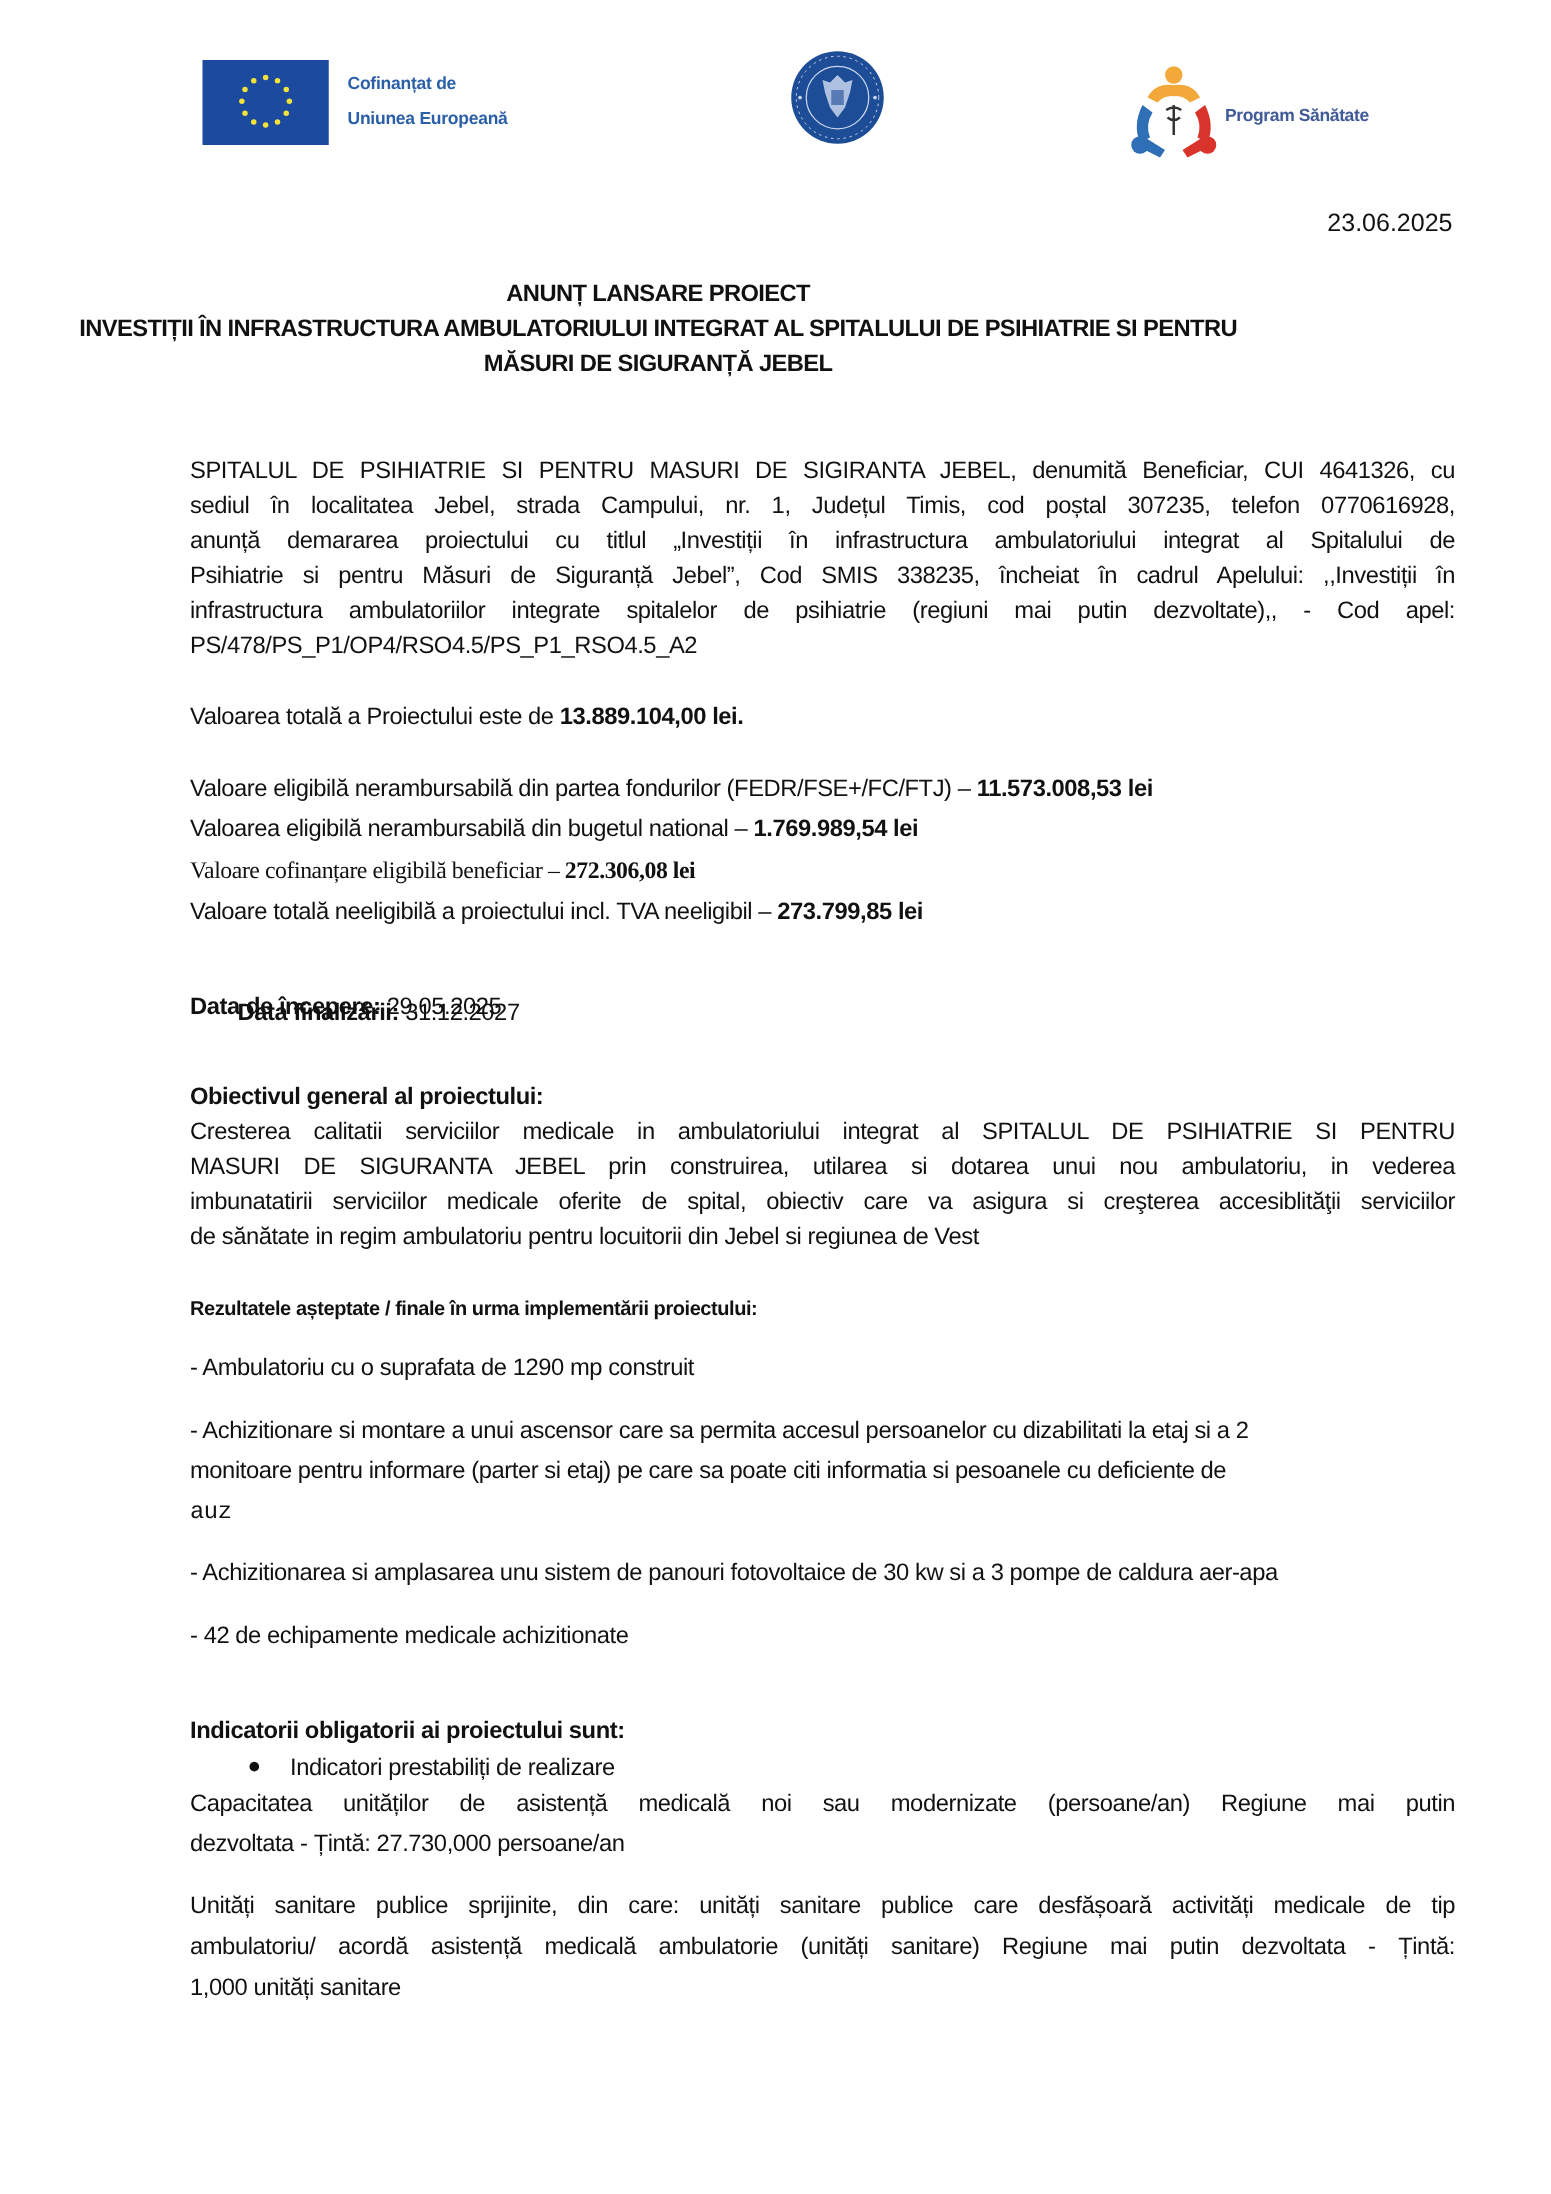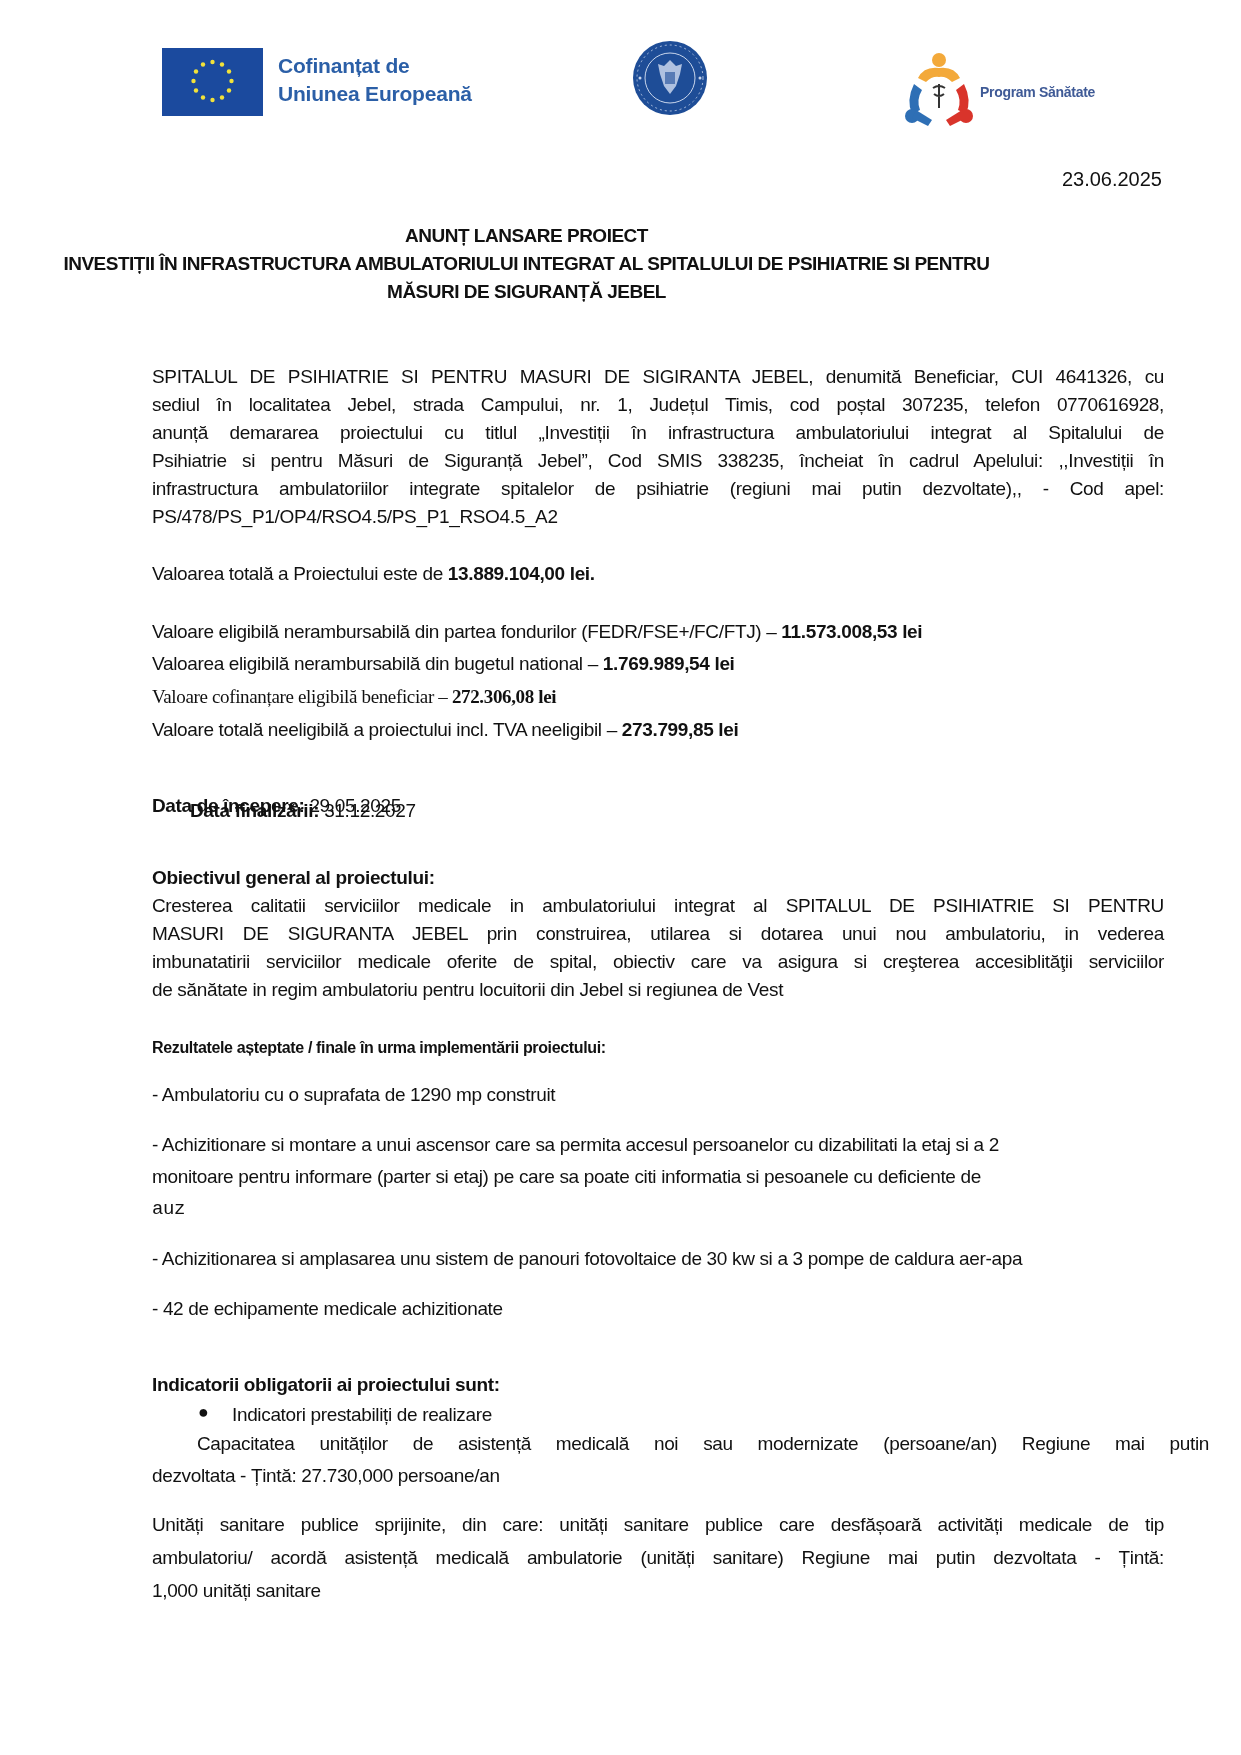--- a/index.html
+++ b/index.html
@@ -6,21 +6,21 @@
   body { width:1241px; height:1755px; position:relative; overflow:hidden;
          font-family:"Liberation Sans", sans-serif; color:#111; }
   .abs { position:absolute; }
   .line { position:absolute; left:152px; white-space:nowrap; font-size:19px;
           letter-spacing:-0.35px; line-height:22px; }
   .just { width:1012px; text-align:justify; text-align-last:justify; white-space:normal; }
   b, .b { font-weight:bold; }
   .title { position:absolute; left:0; width:1053px; text-align:center; font-weight:bold;
            font-size:19px; letter-spacing:-0.5px; line-height:22px; }
   .eu-flag { left:162px; top:48px; width:101px; height:68px; background:#1b4a9e; }
-  .eu-text { left:278px; top:52px; color:#2b5fa7; font-weight:bold; font-size:21px; line-height:28px; letter-spacing:-0.2px; }
+  .eu-text { left:278px; top:52px; color:#2b5fa7; font-weight:bold; font-size:14px; line-height:28px; letter-spacing:-0.2px; }
   .seal { left:632px; top:40px; width:76px; height:76px; }
   .prog-icon { left:900px; top:50px; width:78px; height:78px; }
   .prog-text { left:980px; top:84px; color:#3f5a96; font-weight:bold; font-size:14px; letter-spacing:-0.3px; }
   .date { left:1000px; width:162px; top:168px; text-align:right; font-size:20px; }
   .bullet-dot { position:absolute; left:198px; font-size:18px; }
 </style>
 </head>
 <body>
 
 <div class="abs eu-flag">
@@ -122,17 +122,17 @@
 <div class="line" style="top:1084px;">- Ambulatoriu cu o suprafata de 1290 mp construit</div>
 <div class="line" style="top:1134px;">- Achizitionare si montare a unui ascensor care sa permita accesul persoanelor cu dizabilitati la etaj si a 2</div>
 <div class="line" style="top:1166px;">monitoare pentru informare (parter si etaj) pe care sa poate citi informatia si pesoanele cu deficiente de</div>
 <div class="line" style="top:1198px;font-family:Liberation Mono, monospace;">auz</div>
 <div class="line" style="top:1248px;">- Achizitionarea si amplasarea unu sistem de panouri fotovoltaice de 30 kw si a 3 pompe de caldura aer-apa</div>
 <div class="line" style="top:1298px;">- 42 de echipamente medicale achizitionate</div>
 
 <div class="line b" style="top:1374px;">Indicatorii obligatorii ai proiectului sunt:</div>
 <div class="bullet-dot" style="top:1402px;">●</div>
 <div class="line" style="left:232px;top:1404px;">Indicatori prestabiliți de realizare</div>
-<div class="line just" style="top:1433px;margin-left:45px;">Capacitatea unităților de asistență medicală noi sau modernizate (persoane/an) Regiune mai putin</div>
+<div class="line just" style="top:1433px;">Capacitatea unităților de asistență medicală noi sau modernizate (persoane/an) Regiune mai putin</div>
 <div class="line" style="top:1465px;">dezvoltata - Țintă: 27.730,000 persoane/an</div>
 <div class="line just" style="top:1514px;">Unități sanitare publice sprijinite, din care: unități sanitare publice care desfășoară activități medicale de tip</div>
 <div class="line just" style="top:1547px;">ambulatoriu/ acordă asistență medicală ambulatorie (unități sanitare) Regiune mai putin dezvoltata - Țintă:</div>
 <div class="line" style="top:1580px;">1,000 unități sanitare</div>
 
 </body></html>

